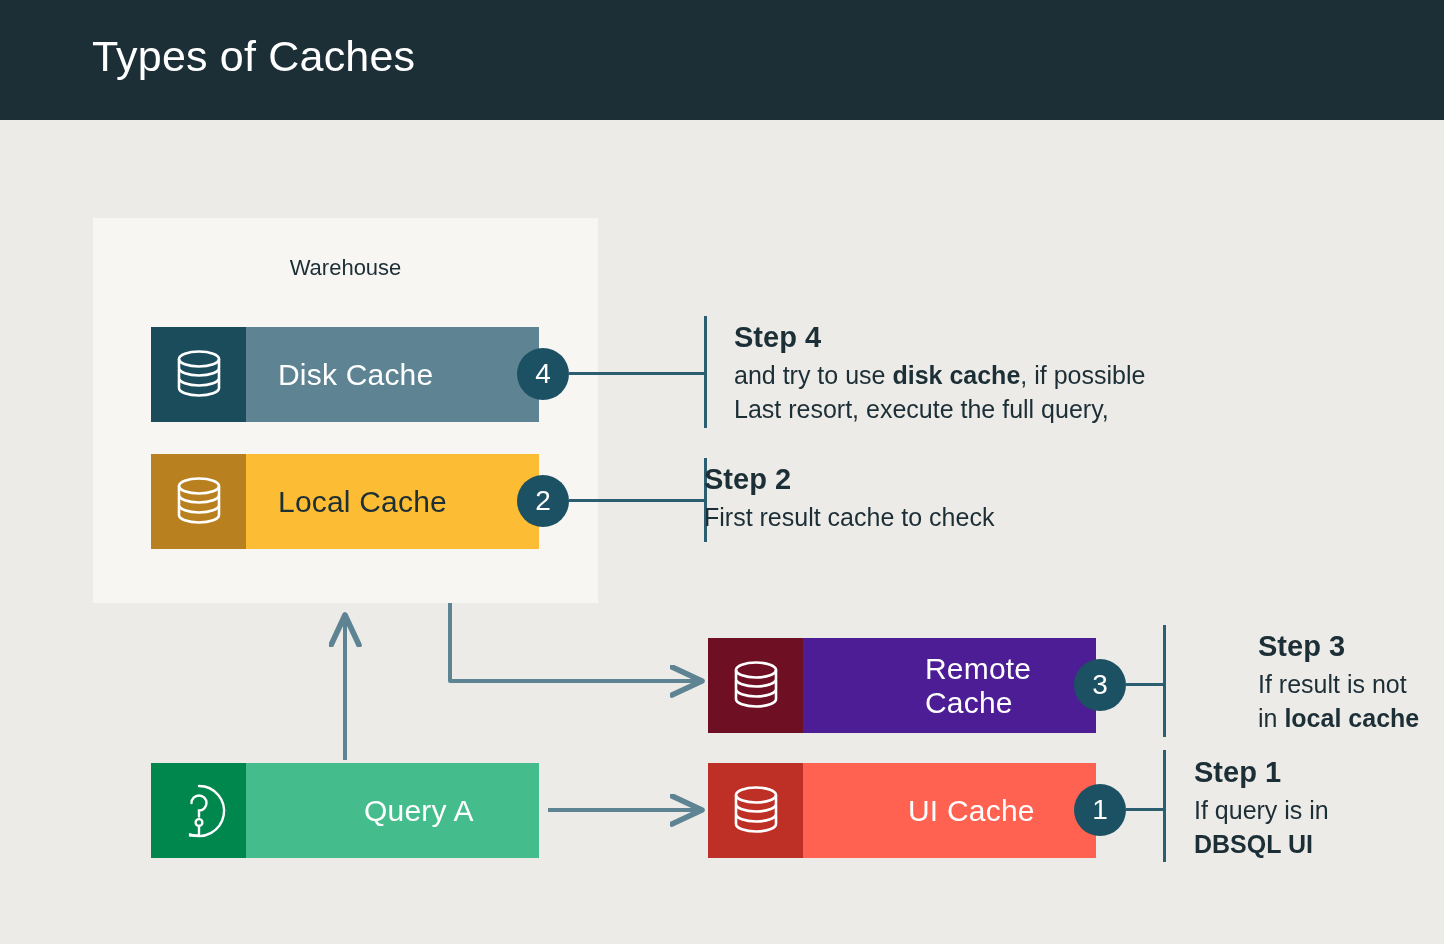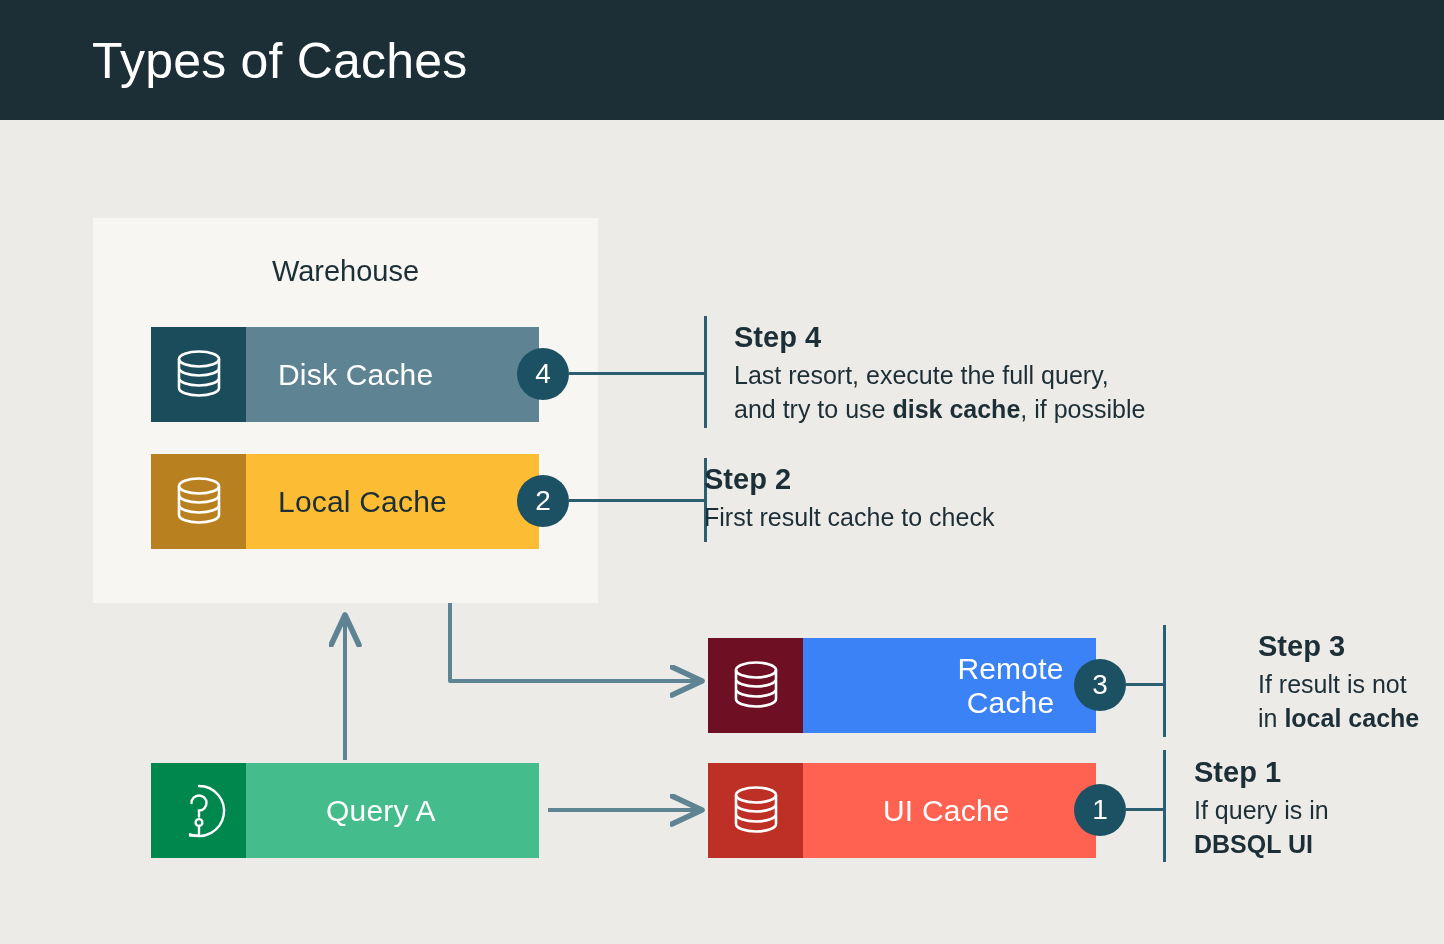--- a/index.html
+++ b/index.html
@@ -11,60 +11,60 @@
     overflow:hidden;
     position:relative;
   }
   
   .header{
     position:absolute;left:0;top:0;width:1444px;height:120px;
     background:#1C2E36;
   }
   .header-title{
     position:absolute;left:92px;top:32px;
-    font-size:50px;font-weight:400;letter-spacing:0.2px;
+    font-size:43px;font-weight:400;letter-spacing:0.2px;
     color:#FFFFFF;
   }
   
   .stage{position:absolute;left:0;top:120px;width:1444px;height:824px;}
 
   
   .warehouse-panel{
     position:absolute;left:93px;top:98px;width:505px;height:385px;
     background:#F7F6F2;
   }
   .warehouse-title{
     position:absolute;left:0;top:37px;width:505px;text-align:center;
-    font-size:29px;color:#1C2E36;
+    font-size:22px;color:#1C2E36;
   }
   
   .bar{position:absolute;height:95px;display:flex;align-items:stretch;}
   .bar-icon{
     width:95px;flex:0 0 95px;display:flex;align-items:center;justify-content:center;
   }
   .bar-body{
     flex:1 1 auto;display:flex;align-items:center;
     padding-left:32px;
     font-size:30px;letter-spacing:0.2px;
   }
   .bar.disk   {left:151px;top:207px;width:388px;}
   .bar.disk   .bar-icon{background:#1B4C5C;}
   .bar.disk   .bar-body{background:#5E8494;color:#FFFFFF;}
   .bar.local  {left:151px;top:334px;width:388px;}
   .bar.local  .bar-icon{background:#B9801F;}
   .bar.local  .bar-body{background:#FCBC34;color:#1C2E36;}
   .bar.remote {left:708px;top:518px;width:388px;}
   .bar.remote .bar-icon{background:#6E0F23;}
-  .bar.remote .bar-body{background:#3b82f6;color:#FFFFFF;padding-left:122px;text-align:center;}
+  .bar.remote .bar-body{background:#4c1d95;color:#FFFFFF;padding-left:122px;}
   .bar.ui     {left:708px;top:643px;width:388px;}
   .bar.ui     .bar-icon{background:#BE2F25;}
-  .bar.ui     .bar-body{background:#FF6250;color:#FFFFFF;padding-left:80px;}
+  .bar.ui     .bar-body{background:#FF6250;color:#FFFFFF;padding-left:105px;}
   .bar.query  {left:151px;top:643px;width:388px;}
   .bar.query  .bar-icon{background:#00874E;}
-  .bar.query  .bar-body{background:#44BC8B;color:#FFFFFF;padding-left:80px;}
+  .bar.query  .bar-body{background:#44BC8B;color:#FFFFFF;padding-left:118px;}
 
   
   .badge{
     position:absolute;width:52px;height:52px;border-radius:50%;
     background:#1C5164;color:#FFFFFF;
     display:flex;align-items:center;justify-content:center;
     font-size:28px;font-weight:400;
   }
   .badge.b4{left:517px;top:228px;}
   .badge.b2{left:517px;top:355px;}
@@ -194,22 +194,22 @@
   <div class="connector c3"></div>
   <div class="connector c1"></div>
 
   <div class="tick t4"></div>
   <div class="tick t2"></div>
   <div class="tick t3"></div>
   <div class="tick t1"></div>
 
   <div class="step s4">
     <span class="step-head">Step 4</span>
+    <span class="step-body"><span>and try to use </span><b>disk cache</b><span>, if possible</span></span>
     <span class="step-body">Last resort, execute the full query,</span>
-    <span class="step-body"><span>and try to use </span><b>disk cache</b><span>, if possible</span></span>
   </div>
 
   <div class="step s2">
     <span class="step-head">Step 2</span>
     <span class="step-body">First result cache to check</span>
   </div>
 
   <div class="step s3">
     <span class="step-head">Step 3</span>
     <span class="step-body">If result is not</span>

